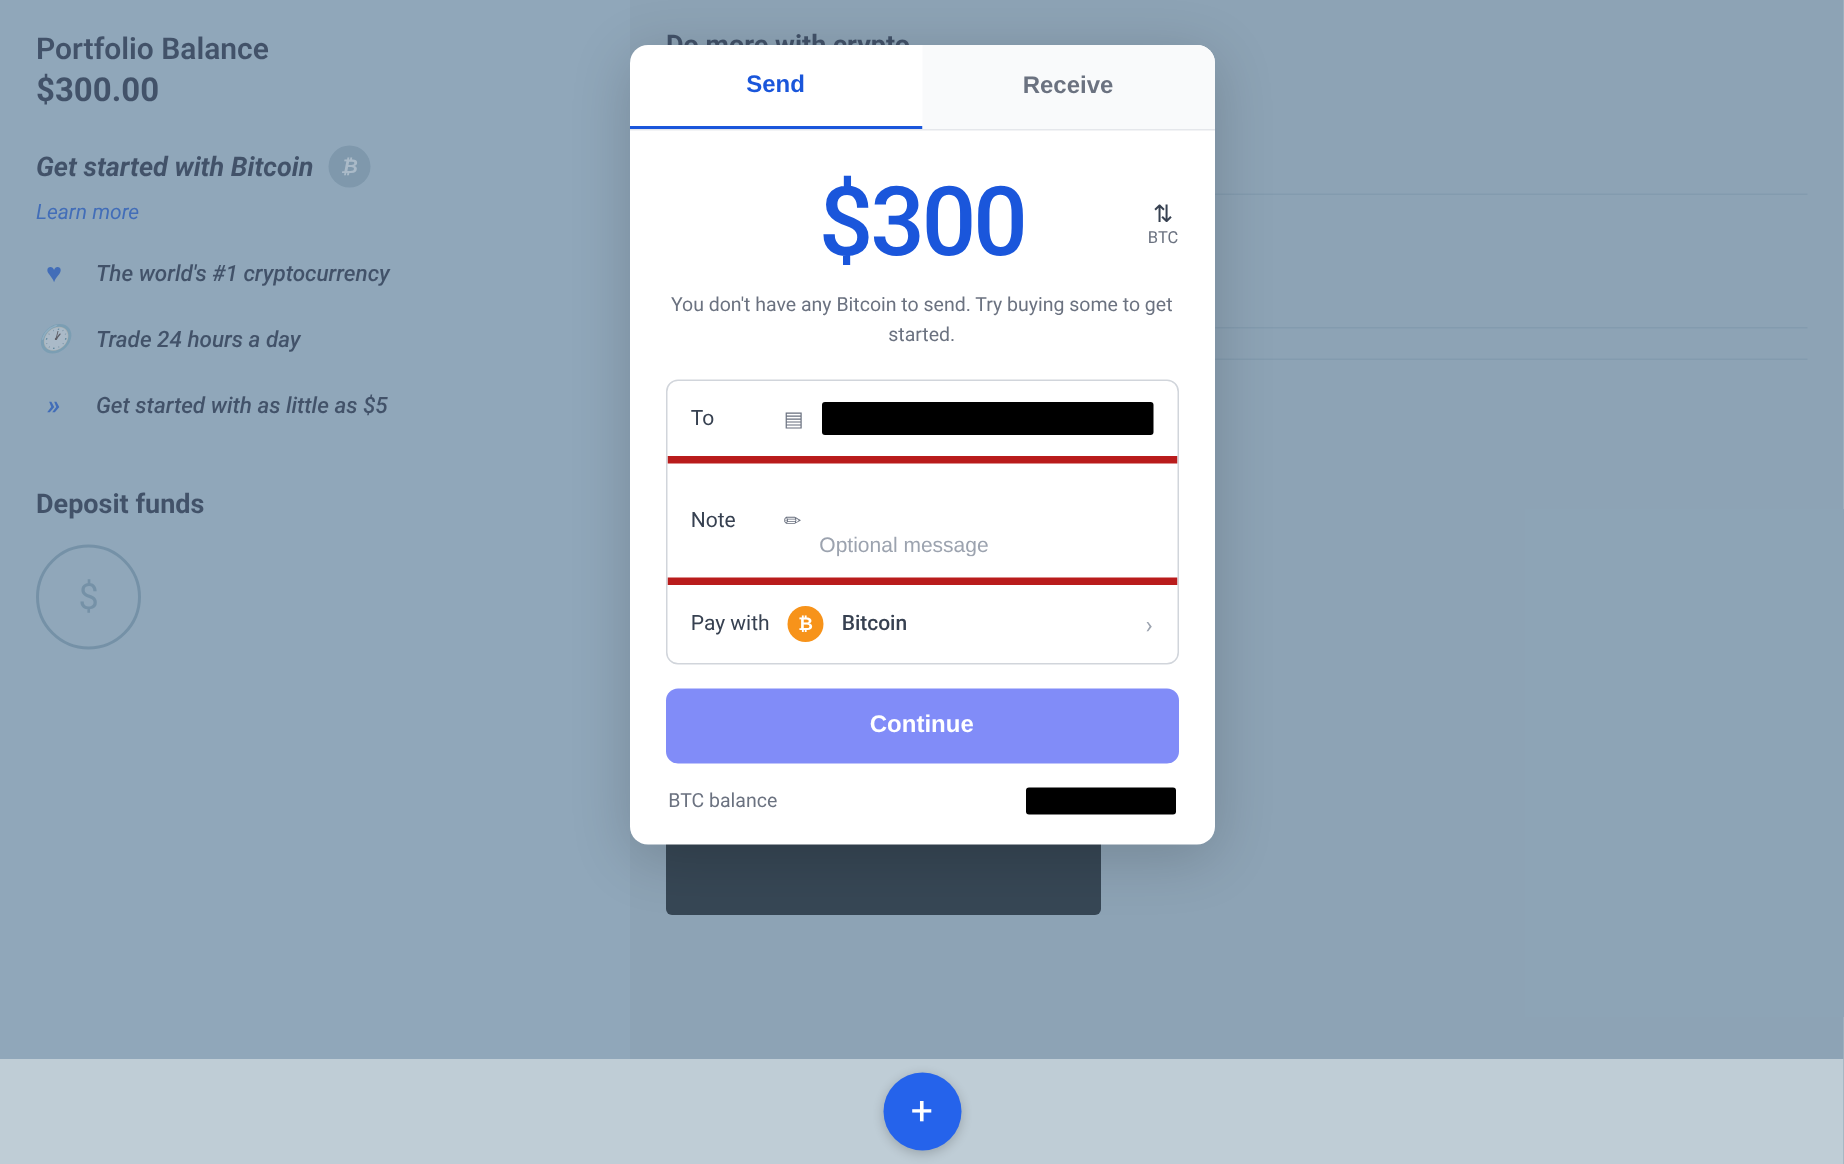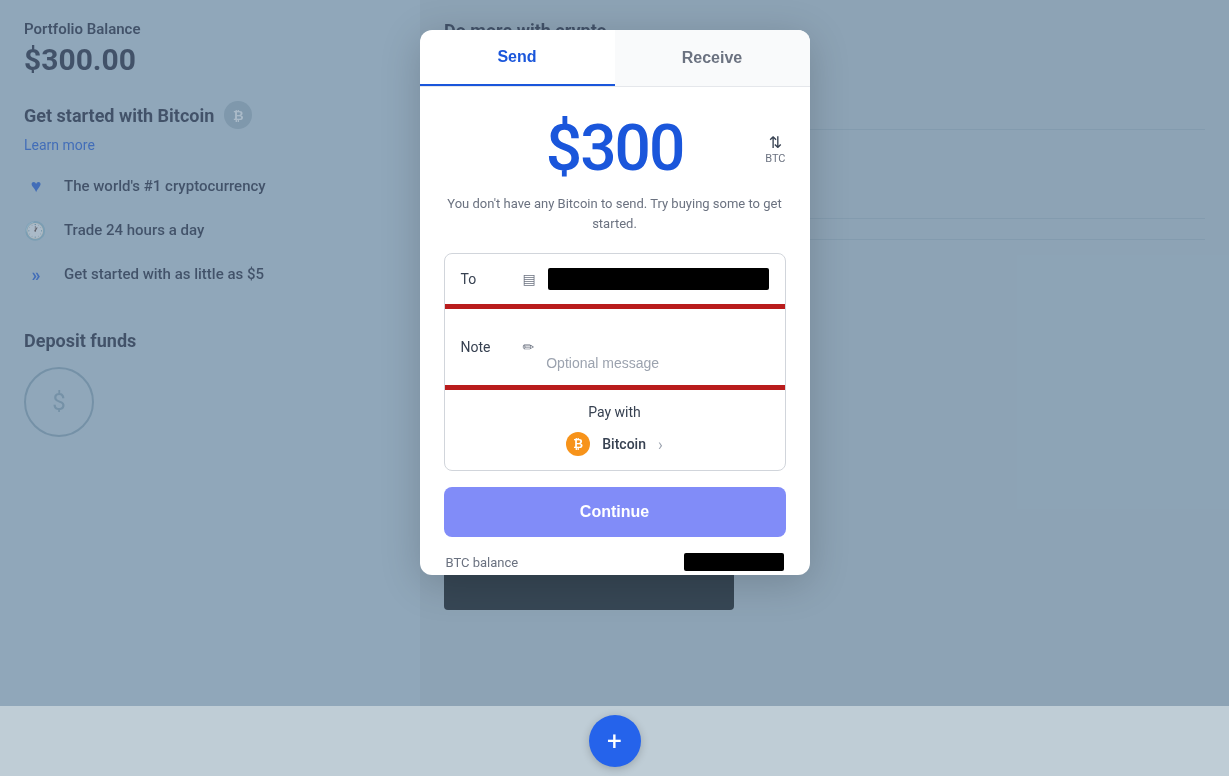--- a/index.html
+++ b/index.html
@@ -29,35 +29,36 @@
     }
 
     
     .left-panel {
       width: 420px;
       padding: 20px 24px;
       background: #c5d5e0;
     }
 
     .portfolio-balance-label {
-      font-size: 15px;
+      font-size: 20px;
       font-weight: 600;
       color: #1a1a2e;
       margin-bottom: 4px;
     }
 
     .portfolio-balance-value {
-      font-size: 30px;
+      font-size: 22px;
       font-weight: 700;
       color: #1a1a2e;
       margin-bottom: 24px;
     }
 
     .get-started-section {
       margin-bottom: 44px;
+      font-style: italic;
     }
 
     .get-started-title {
       font-size: 18px;
       font-weight: 700;
       color: #1a1a2e;
       display: flex;
       align-items: center;
       gap: 10px;
       margin-bottom: 6px;
@@ -285,21 +286,21 @@
       border-bottom: 2px solid #1a56db;
     }
 
     .tab-btn.inactive {
       color: #6b7280;
       background: #f9fafb;
     }
 
     
     .modal-body {
-      padding: 24px 24px 4px;
+      padding: 24px 24px 20px;
     }
 
     .amount-row {
       display: flex;
       align-items: center;
       justify-content: center;
       margin-bottom: 8px;
       position: relative;
     }
 
@@ -347,21 +348,20 @@
     .form-field {
       display: flex;
       align-items: center;
       padding: 14px 16px;
       border-bottom: 5px solid #b91c1c;
       gap: 12px;
     }
 
     .form-field:last-child {
       border-bottom: none;
-      flex-direction: column;
     }
 
     .field-label {
       font-size: 14px;
       color: #374151;
       min-width: 50px;
     }
 
     .field-icon {
       color: #6b7280;

